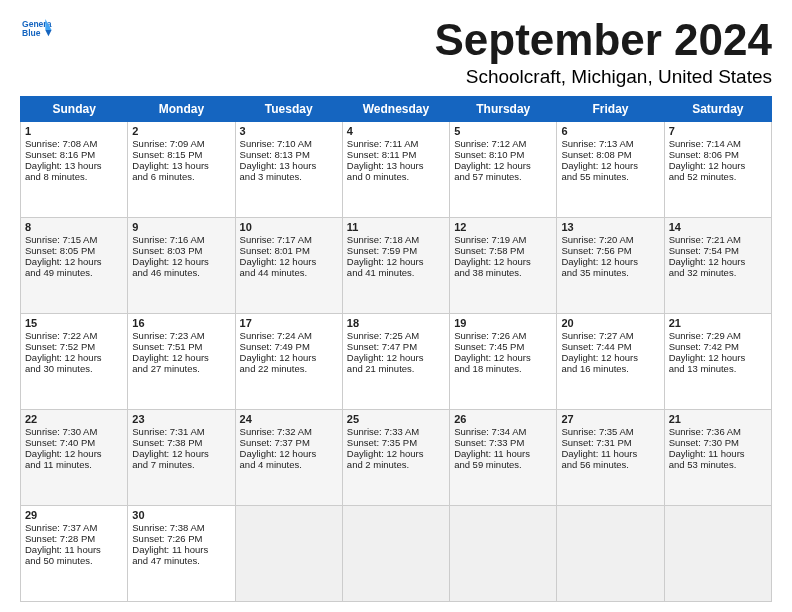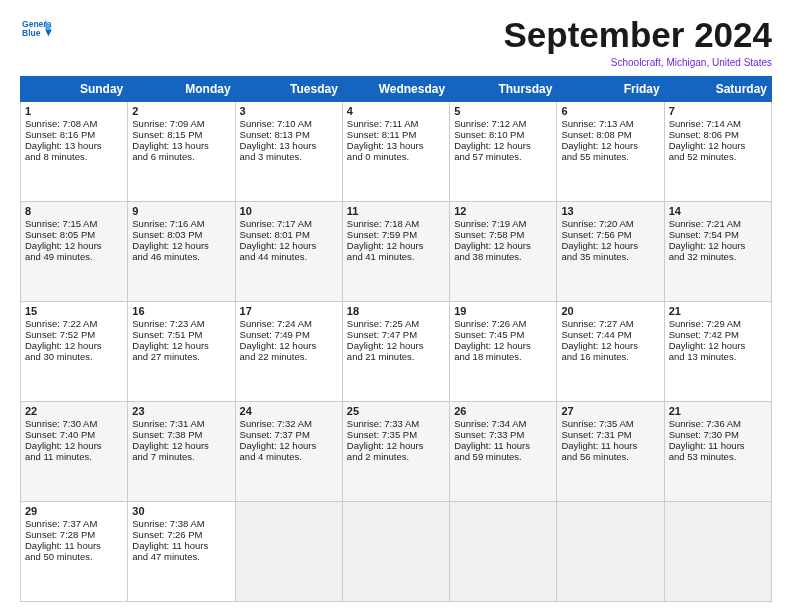--- a/index.html
+++ b/index.html
@@ -29,43 +29,43 @@
       gap: 4px;
     }
     .logo-icon {
       width: 32px;
       height: 28px;
     }
     .title-block {
       text-align: right;
     }
     .month-title {
-      font-size: 35px;
+      font-size: 44px;
       font-weight: bold;
       color: #1a1a1a;
       line-height: 1.1;
     }
     .location {
-      font-size: 10px;
-      color: #6d28d9;
+      font-size: 19px;
+      color: #000000;
       margin-top: 2px;
     }
     .calendar {
       flex: 1;
       border-collapse: collapse;
       width: 100%;
       table-layout: fixed;
     }
     .calendar th {
       background: #1565c0;
       color: #fff;
       font-size: 12px;
       font-weight: bold;
       padding: 5px 4px;
-      text-align: right;
+      text-align: center;
       border: 1px solid #1565c0;
     }
     .calendar td {
       border: 1px solid #ccc;
       vertical-align: top;
       padding: 3px 4px;
       font-size: 9.5px;
       color: #222;
       background: #fff;
     }

